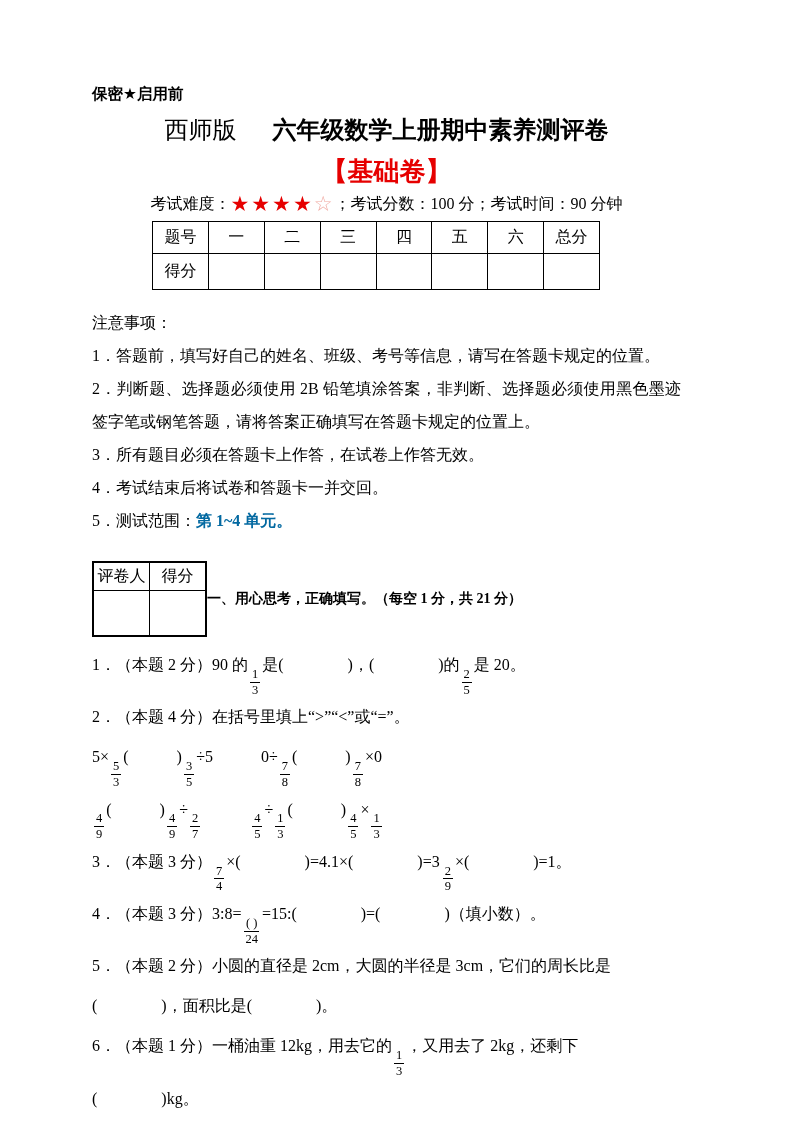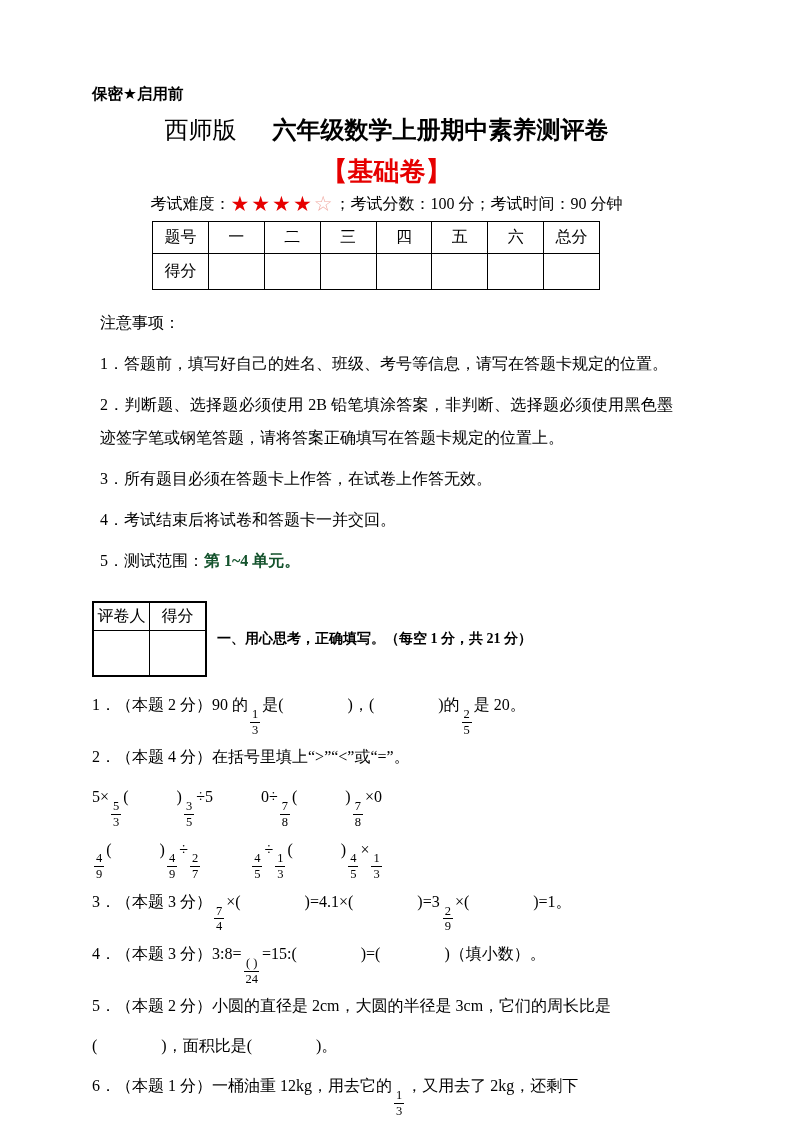--- a/index.html
+++ b/index.html
@@ -29,24 +29,24 @@
     font-family:"DejaVu Sans",sans-serif; }
 
   table.score-table { border-collapse:collapse; margin:6px 0 16px 60px;
     table-layout:fixed; width:448px; }
   table.score-table td { border:1px solid #000; text-align:center;
     font-size:16px; padding:0; }
   table.score-table tr.head td { height:31px; }
   table.score-table tr.blank td { height:35px; }
 
   .notes { margin-top:10px; }
-  .notes p { margin:8px; line-height:33px; text-align:justify; }
-  .hl { color:#14532d; font-weight:bold; }
+  .notes p { margin:0; line-height:33px; text-align:justify; }
+  .hl { color:#0369a1; font-weight:bold; }
 
-  .grader-row { margin-top:24px; display:flex; align-items:center; gap:10px; }
+  .grader-row { margin-top:24px; display:flex; align-items:center; gap:0; }
   table.grader-box { border-collapse:collapse; border:2px solid #000; flex:0 0 auto; }
   table.grader-box td { border:1.5px solid #000; width:55px; text-align:center;
     font-size:16px; padding:0; }
   table.grader-box tr.head td { height:27px; }
   table.grader-box tr.blank td { height:44px; }
   .section-title { font-family:Liberation Serif, serif;
     font-weight:700; font-size:14px; }
 
   .questions { margin-top:8px; }
   .q { margin:0; line-height:40px; }

